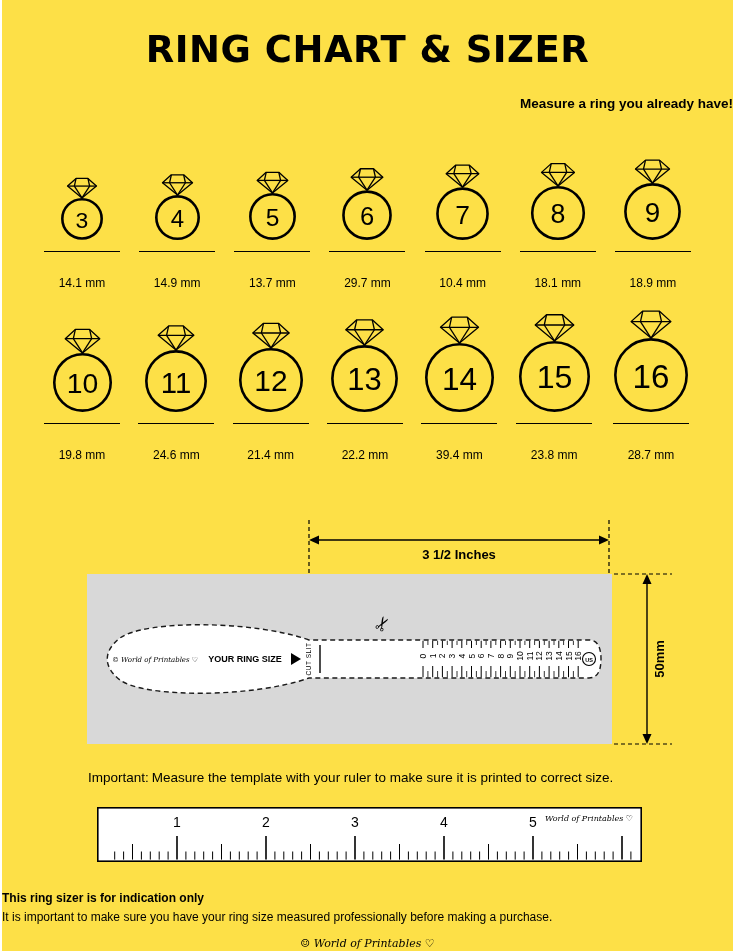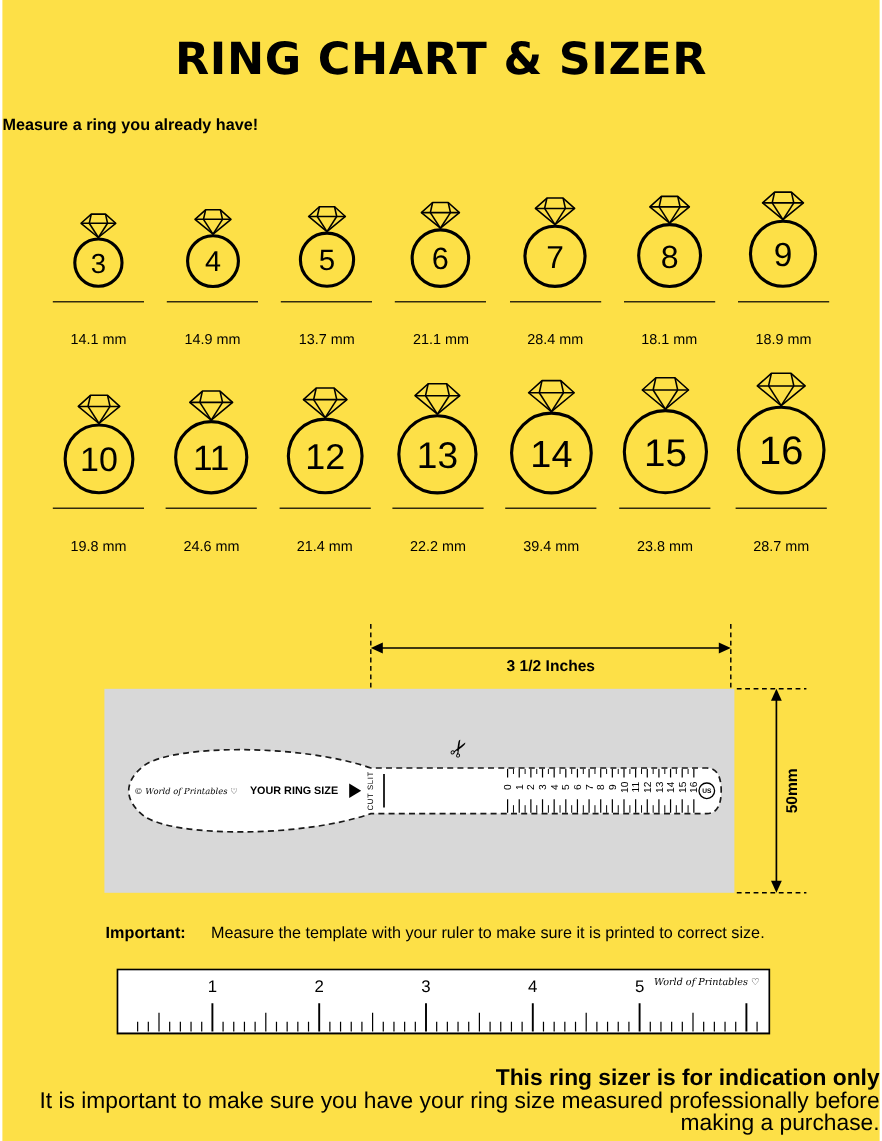--- a/index.html
+++ b/index.html
@@ -1,39 +1,39 @@
 <!DOCTYPE html>
 <html><head>
 <meta charset="utf-8">
 <style>
   * { margin:0; padding:0; box-sizing:border-box; }
   html,body { background:#fff; }
   body { font-family:"Liberation Sans","DejaVu Sans",sans-serif; color:#000; }
   .page { width:731px; height:951px; margin:0 auto; background:#fde047; overflow:hidden; position:relative; }
   .title { text-align:center; font-size:37px; font-weight:bold; letter-spacing:.5px; padding-top:28px;
            font-family:"DejaVu Sans","Liberation Sans",sans-serif; }
-  .intro { text-align:left; margin-top:24px; font-size:13.5px; line-height:18px; }
+  .intro { text-align:right; margin-top:24px; font-size:13.5px; line-height:18px; }
   .intro-bold { font-weight:bold; }
   .ring-rows { margin-top:42px; padding:0 42px; }
   .ring-row { display:flex; justify-content:space-between; align-items:flex-end; }
   .ring-row + .ring-row { margin-top:20px; }
   .ring-item { display:flex; flex-direction:column; align-items:center; }
   .ring-mm { border-top:1.5px solid #000; margin-top:8px; padding-top:24px; width:76px;
              text-align:center; font-size:12px; }
   .sizer-svg { display:block; margin-top:50px; }
   svg text { font-family:"Liberation Sans","DejaVu Sans",sans-serif; fill:#000; }
   .dash { stroke:#000; stroke-width:1.2; stroke-dasharray:4 3; fill:none; }
   .solid { stroke:#000; stroke-width:1.4; }
   .dim-label { font-size:13px; font-weight:bold; }
   .paddle { fill:#fff; stroke:#1a1a1a; stroke-width:1.4; stroke-dasharray:5 3.5; }
   .brand-script { font-family:"DejaVu Serif","DejaVu Sans",serif; font-style:italic; }
   .important { margin:8px 0 0 86px; font-size:13.5px; }
-  .imp-label { font-weight:bold; margin-right:21px; }
+  .imp-label { font-weight:normal; margin-right:3px; }
   .ruler-svg { display:block; margin:22px 0 0 95px; }
-  .footer { text-align:right; margin-top:26px; font-size:19px; line-height:19px; }
+  .footer { text-align:left; margin-top:26px; font-size:12px; line-height:19px; }
   .footer-bold { font-weight:bold; }
   .logo { text-align:center; margin-top:10px; font-family:"DejaVu Serif",serif;
           font-style:italic; font-size:11px; }
 </style>
 </head>
 <body>
 
 <div class="page">
 
   <h1 class="title">RING CHART &amp; SIZER</h1>
@@ -95,36 +95,36 @@
               <polygon points="21.3,6.7 34.2,6.7 43.5,15.1 27.8,28 12.0,15.1"></polygon>
               <line x1="12.025" y1="15.1" x2="43.475" y2="15.1"></line>
               <line x1="21.275" y1="6.7" x2="19.425" y2="15.1"></line>
               <line x1="34.225" y1="6.7" x2="36.075" y2="15.1"></line>
               <line x1="19.425" y1="15.1" x2="27.75" y2="28"></line>
               <line x1="36.075" y1="15.1" x2="27.75" y2="28"></line>
             </g>
             <circle cx="27.75" cy="52.8" r="23.4" fill="none" stroke="#000" stroke-width="2.6"></circle>
             <text x="27.75" y="53.8" text-anchor="middle" dominant-baseline="central" font-size="25.4">6</text>
           </svg>
-          <div class="ring-mm">21.1 mm</div>
+          <div class="ring-mm">29.7 mm</div>
         </div>
         <div class="ring-item">
           <svg class="ring-svg" width="59" height="84" viewBox="0 0 58.5 83.5">
             <g stroke="#000" stroke-width="1.3" fill="none" stroke-linejoin="round">
               <polygon points="22.6,6.0 35.9,6.0 45.5,14.6 29.3,28 13.0,14.6"></polygon>
               <line x1="13.015" y1="14.6" x2="45.485" y2="14.6"></line>
               <line x1="22.565" y1="6.0" x2="20.655" y2="14.6"></line>
               <line x1="35.935" y1="6.0" x2="37.845" y2="14.6"></line>
               <line x1="20.655" y1="14.6" x2="29.25" y2="28"></line>
               <line x1="37.845" y1="14.6" x2="29.25" y2="28"></line>
             </g>
             <circle cx="29.25" cy="54.3" r="24.9" fill="none" stroke="#000" stroke-width="2.6"></circle>
             <text x="29.25" y="55.3" text-anchor="middle" dominant-baseline="central" font-size="26.3">7</text>
           </svg>
-          <div class="ring-mm">28.4 mm</div>
+          <div class="ring-mm">10.4 mm</div>
         </div>
         <div class="ring-item">
           <svg class="ring-svg" width="60" height="85" viewBox="0 0 60.3 85.3">
             <g stroke="#000" stroke-width="1.3" fill="none" stroke-linejoin="round">
               <polygon points="23.3,5.6 37.0,5.6 46.7,14.4 30.2,28 13.6,14.4"></polygon>
               <line x1="13.609000000000002" y1="14.4" x2="46.691" y2="14.4"></line>
               <line x1="23.339000000000002" y1="5.6" x2="21.393" y2="14.4"></line>
               <line x1="36.961" y1="5.6" x2="38.907000000000004" y2="14.4"></line>
               <line x1="21.393" y1="14.4" x2="30.150000000000002" y2="28"></line>
               <line x1="38.907000000000004" y1="14.4" x2="30.150000000000002" y2="28"></line>

